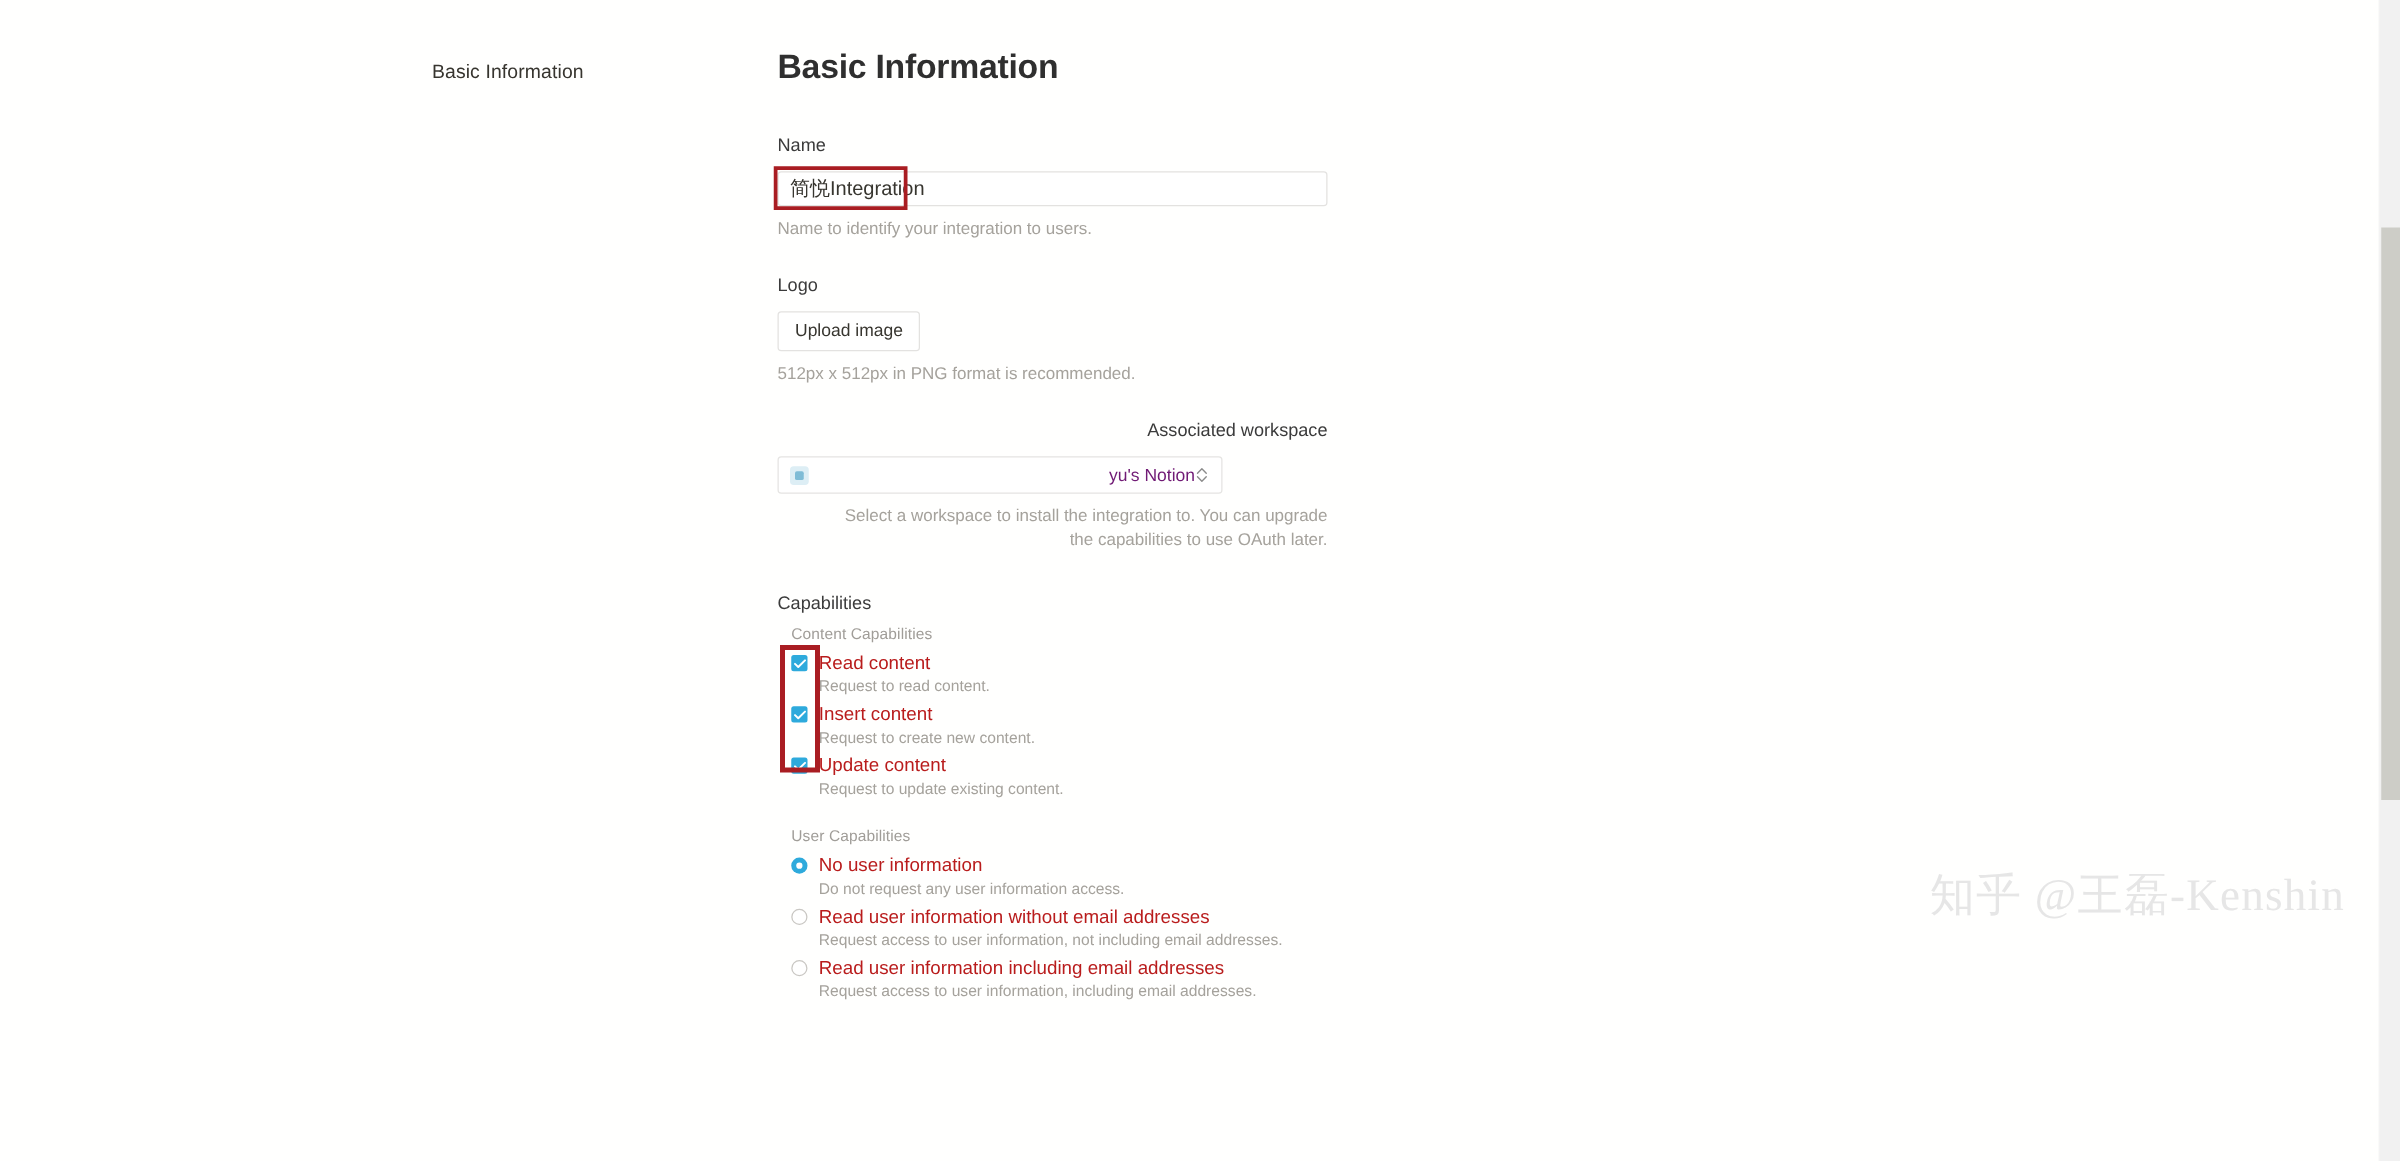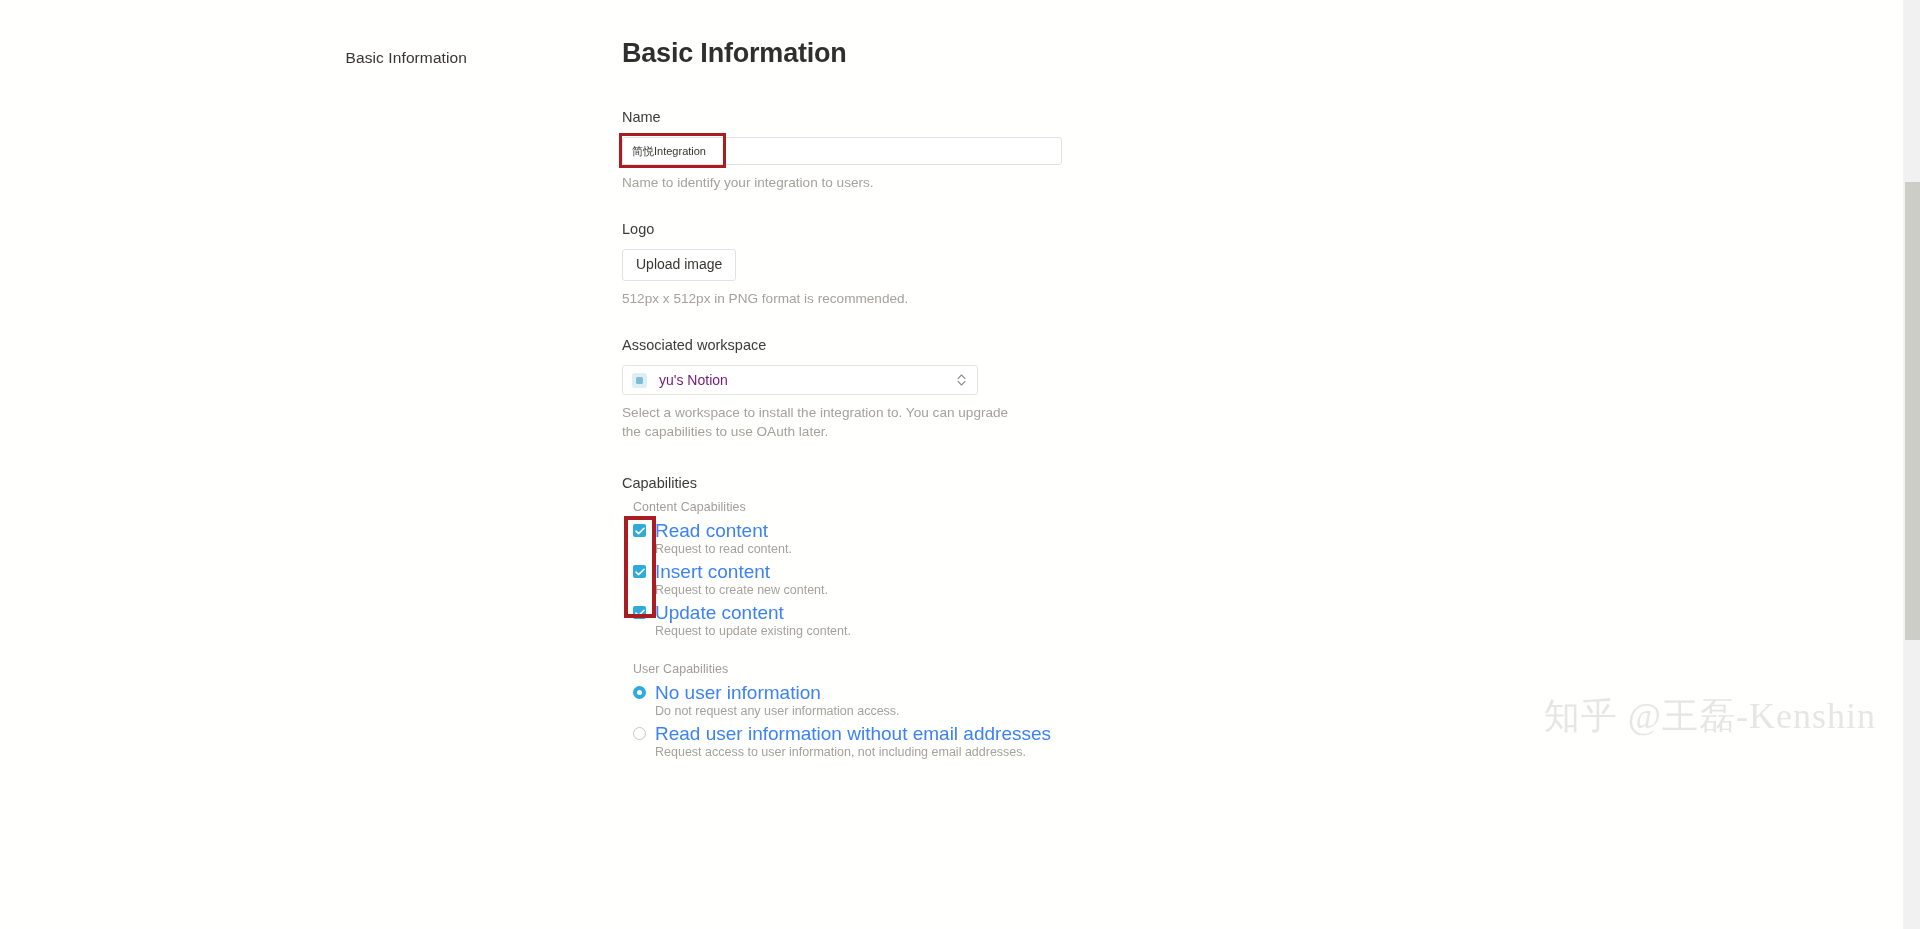--- a/index.html
+++ b/index.html
@@ -87,21 +87,21 @@
   }
 
   .text-input {
     width: 100%;
     height: 28px;
     box-sizing: border-box;
     border: 1px solid #e3e2e0;
     border-radius: 3px;
     background: #fff;
     font-family: inherit;
-    font-size: 11px;
+    font-size: 16px;
     color: #37352f;
     padding: 0 9px;
     outline: none;
   }
 
   
   .annot-name {
     position: absolute;
     left: -3px;
     top: -4px;
@@ -247,23 +247,23 @@
     content: "";
     width: 5px;
     height: 5px;
     border-radius: 50%;
     background: #fff;
     display: block;
   }
 
   .opt-text { flex: 1 1 auto; }
   .opt-label {
-    font-size: 19px;
+    font-size: 15px;
     line-height: 18px;
-    color: #3b82f6;
+    color: #b91c1c;
   }
   .opt-sub {
     font-size: 12.5px;
     line-height: 17px;
     color: #a5a29c;
     margin-top: 1px;
   }
 
   
   .annot-checks {
@@ -339,21 +339,21 @@
         </div>
         <div class="field-help">Name to identify your integration to users.</div>
       </div>
 
       <div class="field">
         <div class="field-label">Logo</div>
         <button class="upload-btn">Upload image</button>
         <div class="field-help">512px x 512px in PNG format is recommended.</div>
       </div>
 
-      <div class="field" style="margin-bottom:34px;">
+      <div class="field" style="margin-bottom:34px;text-align:right;">
         <div class="field-label">Associated workspace</div>
         <div class="select-wrap">
           <span class="ws-icon">
               <span></span>
             </span>
           <span class="select-value">yu's Notion</span>
           <span class="chevrons">
             <svg width="11" height="14" viewBox="0 0 11 14" fill="none">
               <path d="M2 5.6 L5.5 2 L9 5.6" stroke="#8b8b8b" stroke-width="1.1" fill="none" stroke-linecap="round" stroke-linejoin="round"></path>
               <path d="M2 8.4 L5.5 12 L9 8.4" stroke="#8b8b8b" stroke-width="1.1" fill="none" stroke-linecap="round" stroke-linejoin="round"></path>
@@ -433,20 +433,29 @@
           <div class="opt-row">
             <div class="opt-ctrl">
               <span class="radio"></span>
             </div>
             <div class="opt-text">
               <div class="opt-label">Read user information without email addresses</div>
               <div class="opt-sub">Request access to user information, not including email addresses.</div>
             </div>
           </div>
 
+          <div class="opt-row">
+            <div class="opt-ctrl">
+              <span class="radio"></span>
+            </div>
+            <div class="opt-text">
+              <div class="opt-label">Read user information including email addresses</div>
+              <div class="opt-sub">Request access to user information, including email addresses.</div>
+            </div>
+          </div>
         </div>
 
       </div>
     </div>
   </div>
 
   <div class="watermark">知乎 @王磊-Kenshin</div>
 
   <div class="scrollbar">
     <div class="scroll-thumb"></div>

